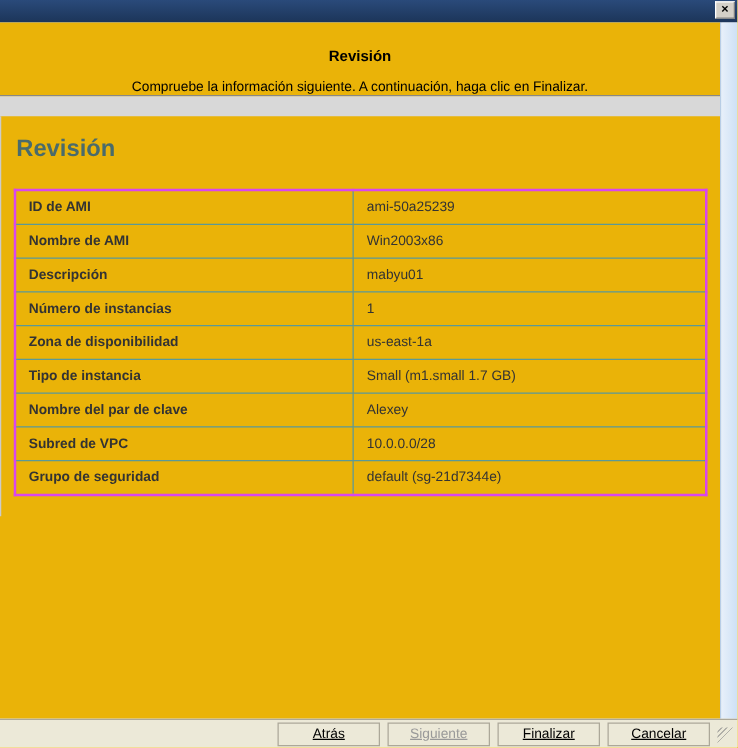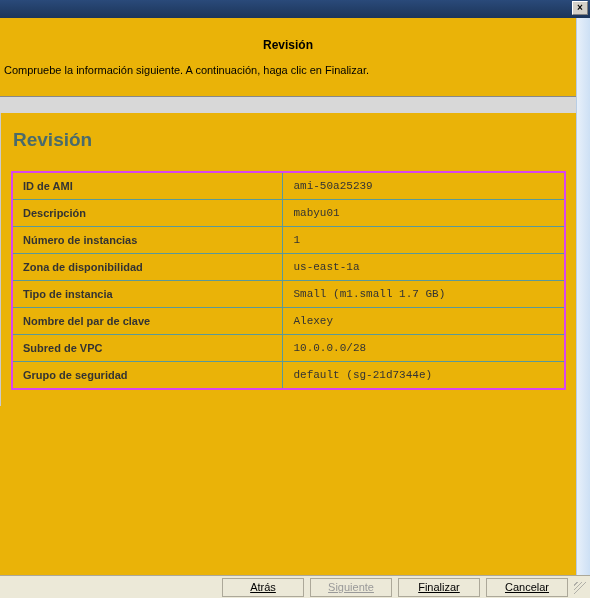--- a/index.html
+++ b/index.html
@@ -61,21 +61,21 @@
 .header-title {
   text-align: center;
   font-weight: bold;
   font-size: 12px;
   color: #000;
   margin-bottom: 12px;
 }
 .header-desc {
   font-size: 11px;
   color: #000;
-  margin-bottom: 20px;
+  text-align: center;
 }
 .gray-spacer {
   height: 16px;
   background: #d8d8d8;
 }
 .main-content {
   padding: 16px 10px;
   border-left: 1px solid #ccc;
   margin-left: 0;
 }
@@ -98,21 +98,20 @@
   color: #333;
 }
 .review-table td.label-cell {
   width: 49%;
   font-weight: bold;
   color: #333;
 }
 .review-table td.value-cell {
   width: 51%;
   color: #333;
-  font-family: Liberation Mono, monospace;
 }
 .bottom-bar {
   position: absolute;
   bottom: 0;
   left: 0;
   right: 0;
   height: 23px;
   background: #ece9d8;
   border-top: 1px solid #aca899;
   display: flex;
@@ -164,20 +163,24 @@
   <div class="gray-spacer"></div>
   <div class="main-content">
     <div class="section-title">Revisión</div>
     <table class="review-table">
       <tbody>
         <tr>
           <td class="label-cell">ID de AMI</td>
           <td class="value-cell">ami-50a25239</td>
         </tr>
         <tr>
+          <td class="label-cell">Nombre de AMI</td>
+          <td class="value-cell">Win2003x86</td>
+        </tr>
+        <tr>
           <td class="label-cell">Descripción</td>
           <td class="value-cell">mabyu01</td>
         </tr>
         <tr>
           <td class="label-cell">Número de instancias</td>
           <td class="value-cell">1</td>
         </tr>
         <tr>
           <td class="label-cell">Zona de disponibilidad</td>
           <td class="value-cell">us-east-1a</td>

